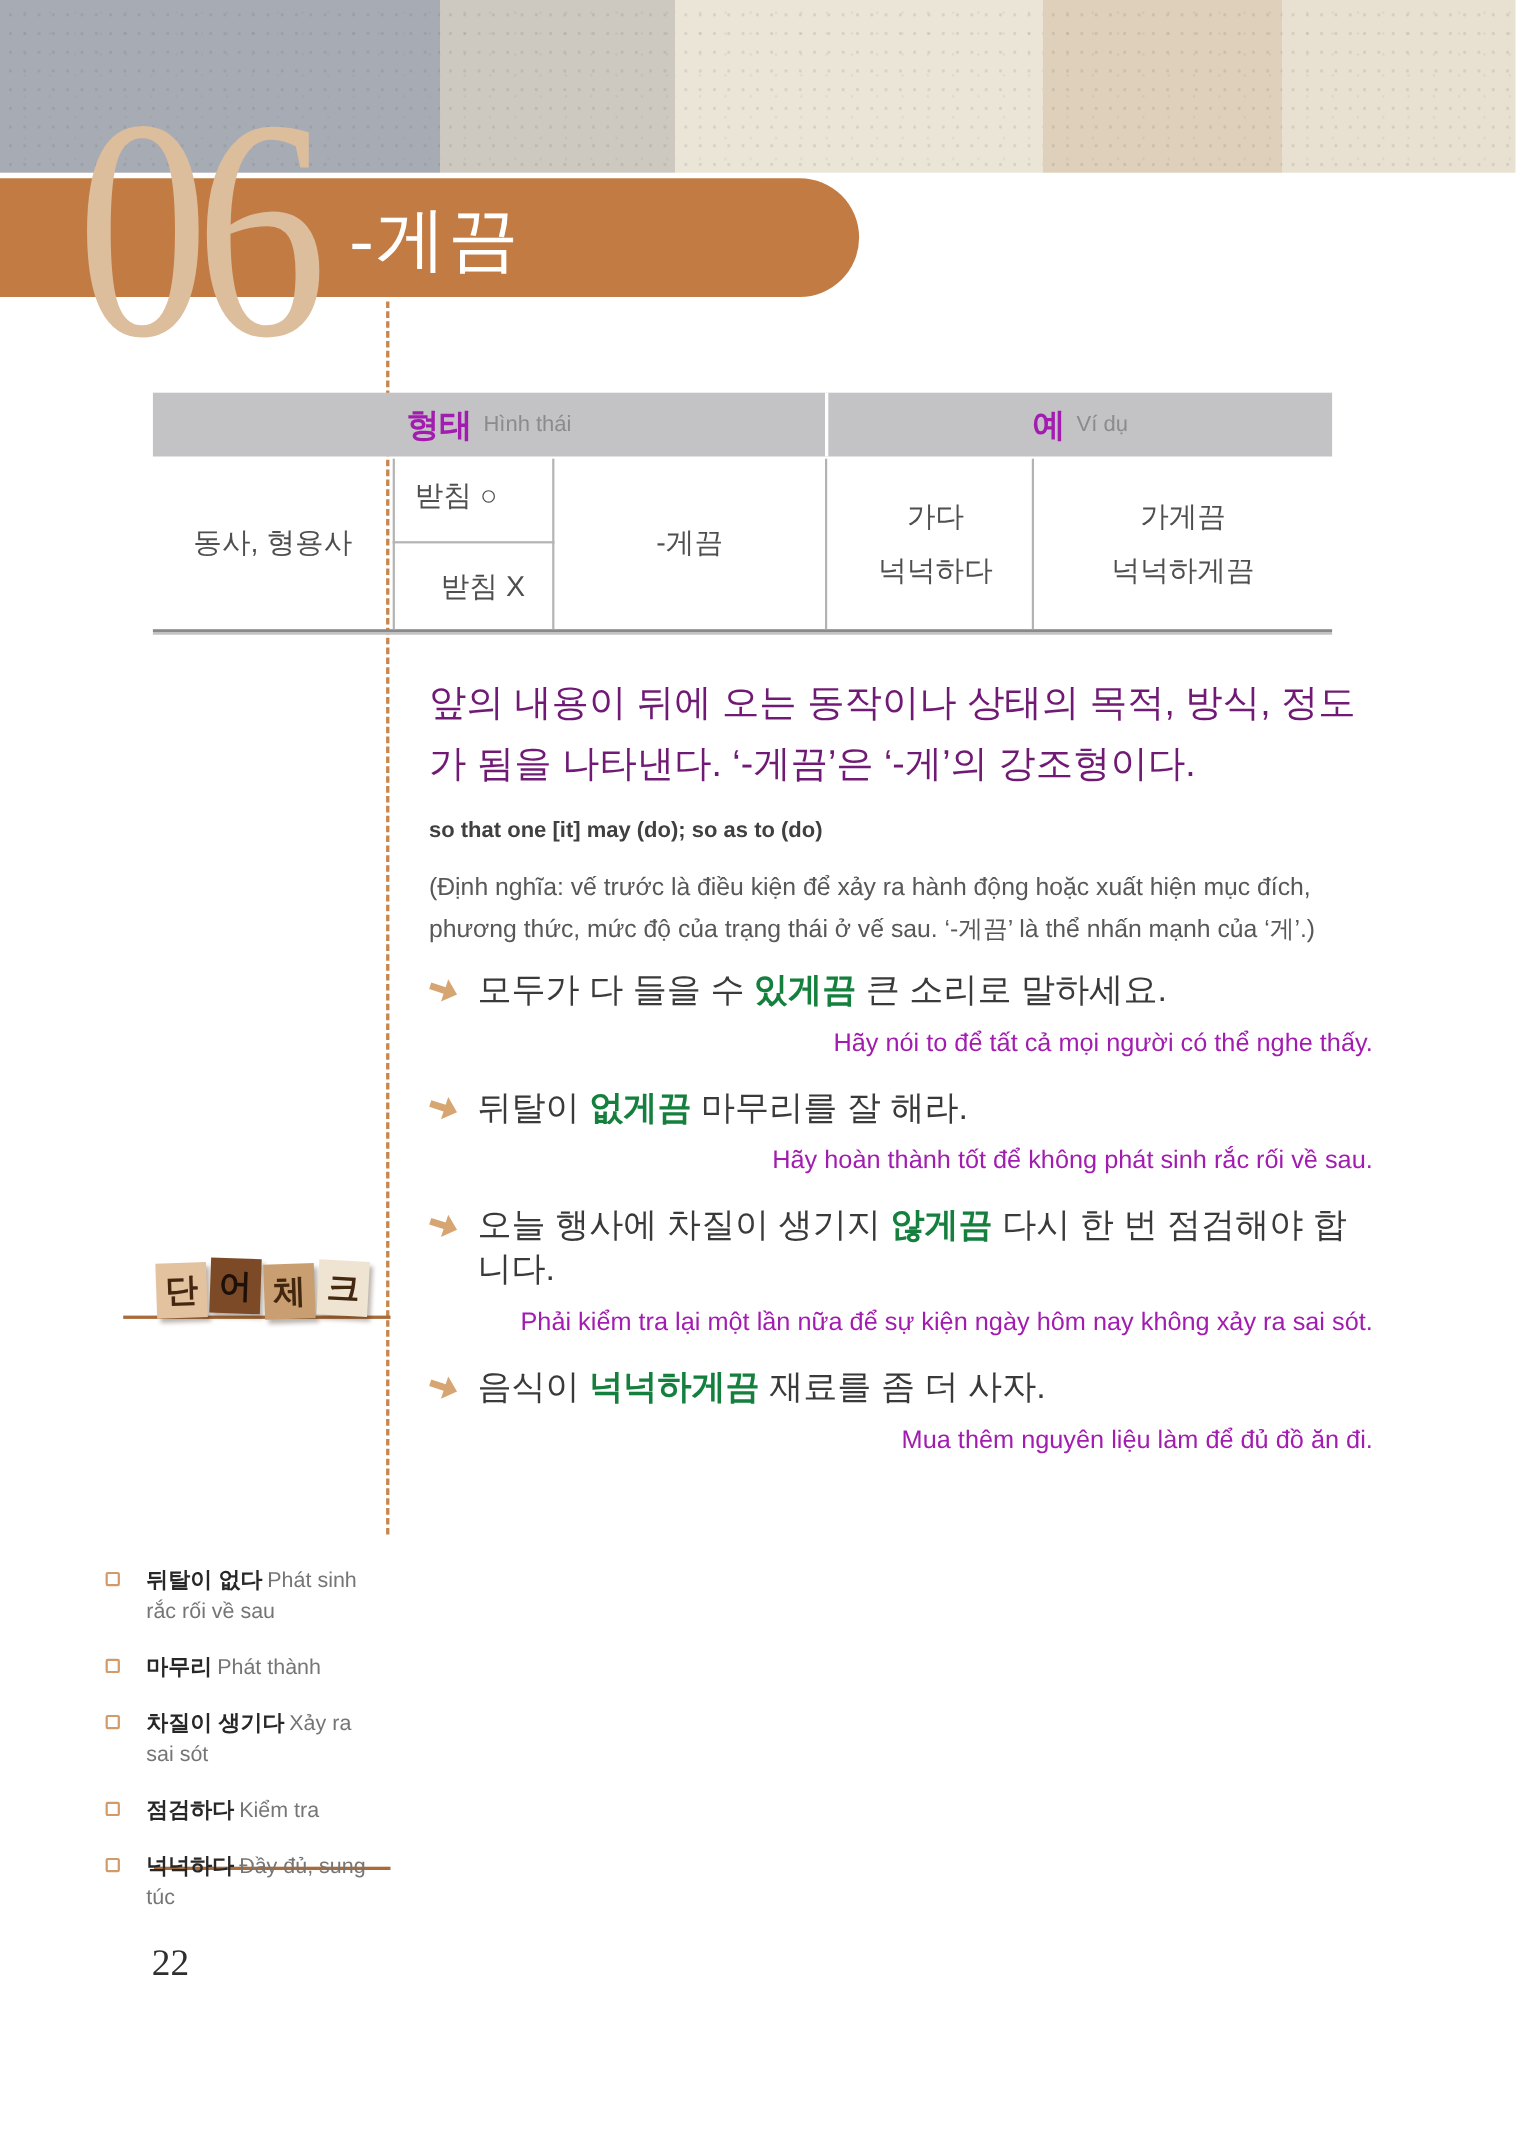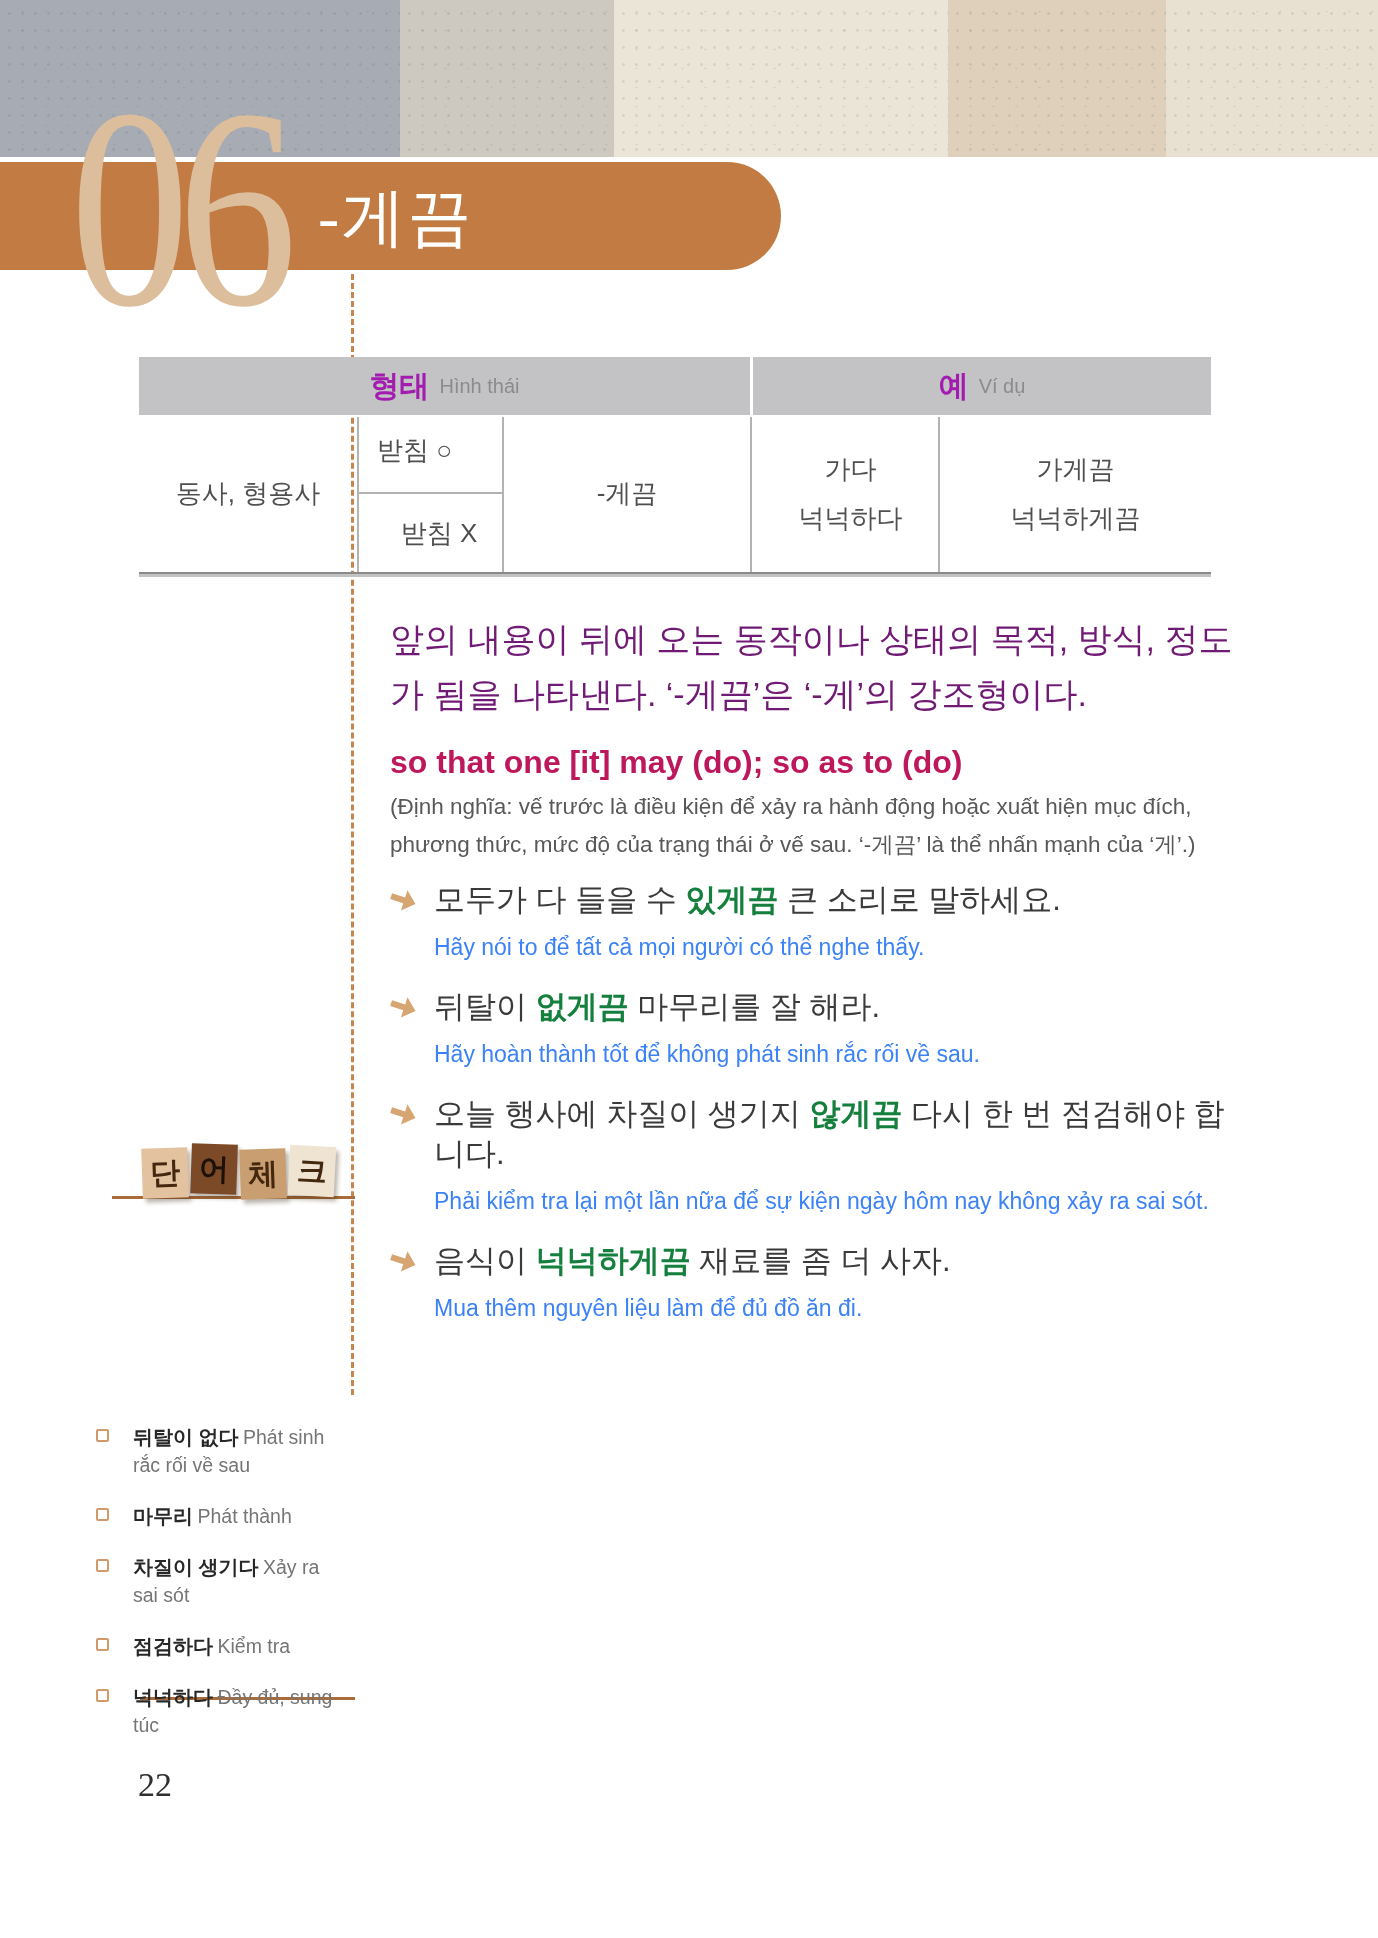--- a/index.html
+++ b/index.html
@@ -49,32 +49,32 @@
   .cell-by  { left:204px; top:0; width:143px; height:71px; }
   .cell-bn  { left:220px; top:79px; width:143px; height:78px;padding-left:17px; }
   .cell-pat { left:365px; top:0; width:246px; height:157px; }
   .cell-b   { left:613px; top:0; width:186px; height:157px; flex-direction:column; gap:14px;padding-left:11px; }
   .cell-r   { left:801px; top:0; width:271px; height:157px; flex-direction:column; gap:14px; }
   .gt-bottom { height:5px; background:linear-gradient(#8a8a8a 45%, #c2c2c2 45%); }
 
   
   .desc-ko { position:absolute; left:390px; top:612px; width:856px; z-index:2;
     font-size:34px; line-height:55px; color:#701a75; }
-  .desc-en { position:absolute; left:390px; top:744px; font-size:32px; font-weight:600; color:#be185d; }
+  .desc-en { position:absolute; left:390px; top:744px; font-size:20px; font-weight:600; color:#404040; }
   .desc-vi { position:absolute; left:390px; top:788px; width:856px;
     font-size:22.5px; line-height:38px; color:#585858; }
 
   
   .examples { position:absolute; left:388px; top:880px; width:860px; z-index:2; }
   .ex-item { margin-bottom:25px; }
   .ex-ko { display:flex; gap:16px; font-size:31px; line-height:40px; color:#3a3a3a; }
   .arrow-ic { flex:0 0 auto; width:30px; height:30px; margin-top:5px; transform:rotate(18deg); }
   .arrow-ic svg { display:block; width:30px; height:30px; fill:#d7a572; }
   .hl { font-weight:bold; color:#15803d; }
-  .ex-vi { margin:12px 0 0 46px; font-size:23px; color:#3b82f6; line-height:30px; }
+  .ex-vi { margin:12px 0 0 46px; font-size:23px; color:#a21caf; line-height:30px;text-align:right; }
 
   
   .wc-underline { position:absolute; left:112px; top:1196px; width:243px; height:3px; background:#a96b39; z-index:1; }
   .word-check { position:absolute; left:142px; top:1146px; display:flex; gap:3px; z-index:2; }
   .wc-tile { width:46px; height:50px; display:flex; align-items:center; justify-content:center;
     font-family:"Liberation Serif", serif; font-size:30px; font-weight:bold; color:#44270f;
     box-shadow:3px 4px 4px rgba(60,40,20,0.35); }
   .wc-t0 { background:#e3c2a0; transform:rotate(-2deg) translateY(2px); }
   .wc-t1 { background:#7c4a27; color:#1d1008; transform:rotate(2deg) translateY(-2px); }
   .wc-t2 { background:#c99f71; transform:rotate(-2deg) translateY(3px); }

